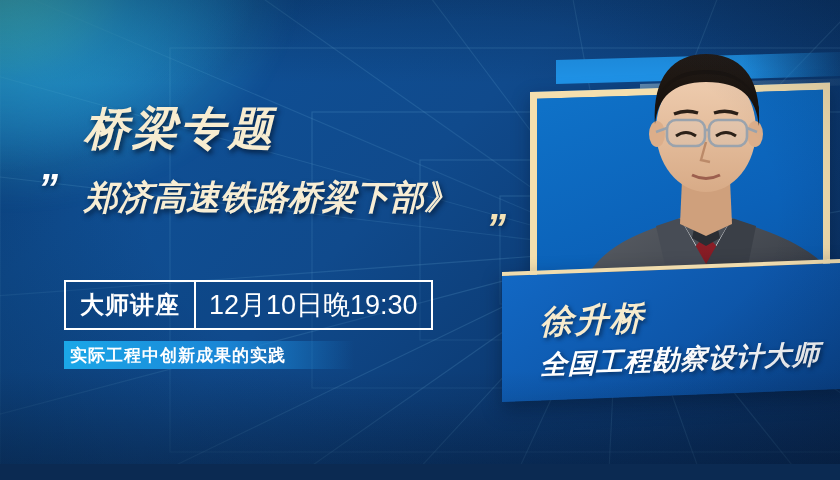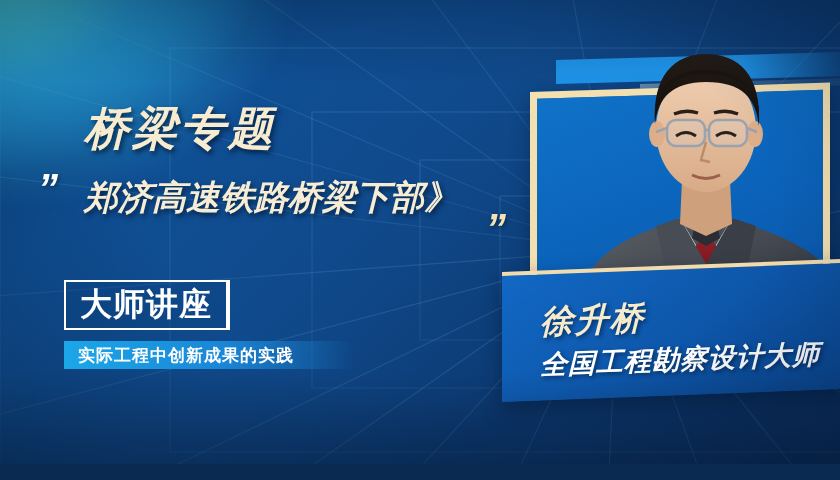--- a/index.html
+++ b/index.html
@@ -57,33 +57,33 @@
 
   
   .badge{
     position:absolute;left:64px;top:280px;
     height:50px;display:flex;align-items:stretch;
     border:2px solid #ffffff;box-sizing:border-box;
     background:rgba(10,60,120,.22);
   }
   .badge-left{
     display:flex;align-items:center;justify-content:center;
-    padding:16px 14px;font-size:32px;font-weight:bold;color:#ffffff;
+    padding:16px 14px;font-size:24px;font-weight:bold;color:#ffffff;
     letter-spacing:1px;
   }
   .badge-div{width:2px;background:#ffffff;}
   .badge-right{
     display:flex;align-items:center;justify-content:center;
     padding:0 13px;font-size:27px;color:#ffffff;letter-spacing:0px;
   }
   .tagline{
     position:absolute;left:64px;top:341px;
     height:28px;width:290px;
     display:flex;align-items:center;
-    padding-left:14px;box-sizing:border-box;
+    padding-left:6px;box-sizing:border-box;
     font-size:17px;font-weight:bold;color:#ffffff;letter-spacing:1px;
     background:linear-gradient(to right,#1ba7e8 0%,#1a86d6 55%,rgba(20,95,170,0) 100%);
   }
 
   
   .accent-bar{
     position:absolute;left:556px;top:60px;width:300px;height:24px;
     background:linear-gradient(to right,#1f93e8 0%,#1f93e8 62%,rgba(31,147,232,0) 100%);
     transform:skewY(-1.6deg);transform-origin:left center;
   }
@@ -276,17 +276,18 @@
 
   <div class="subtitle">
     <div>郑济高速铁路桥梁下部》</div>
   </div>
 
   <div class="quote-close">”</div>
 
   <div class="badge">
     <div class="badge-left">大师讲座</div>
     <div class="badge-div"></div>
+    <div class="badge-right">12月10日晚19:30</div>
   </div>
 
   <div class="tagline">实际工程中创新成果的实践</div>
 
 </div>
 
 </body></html>

